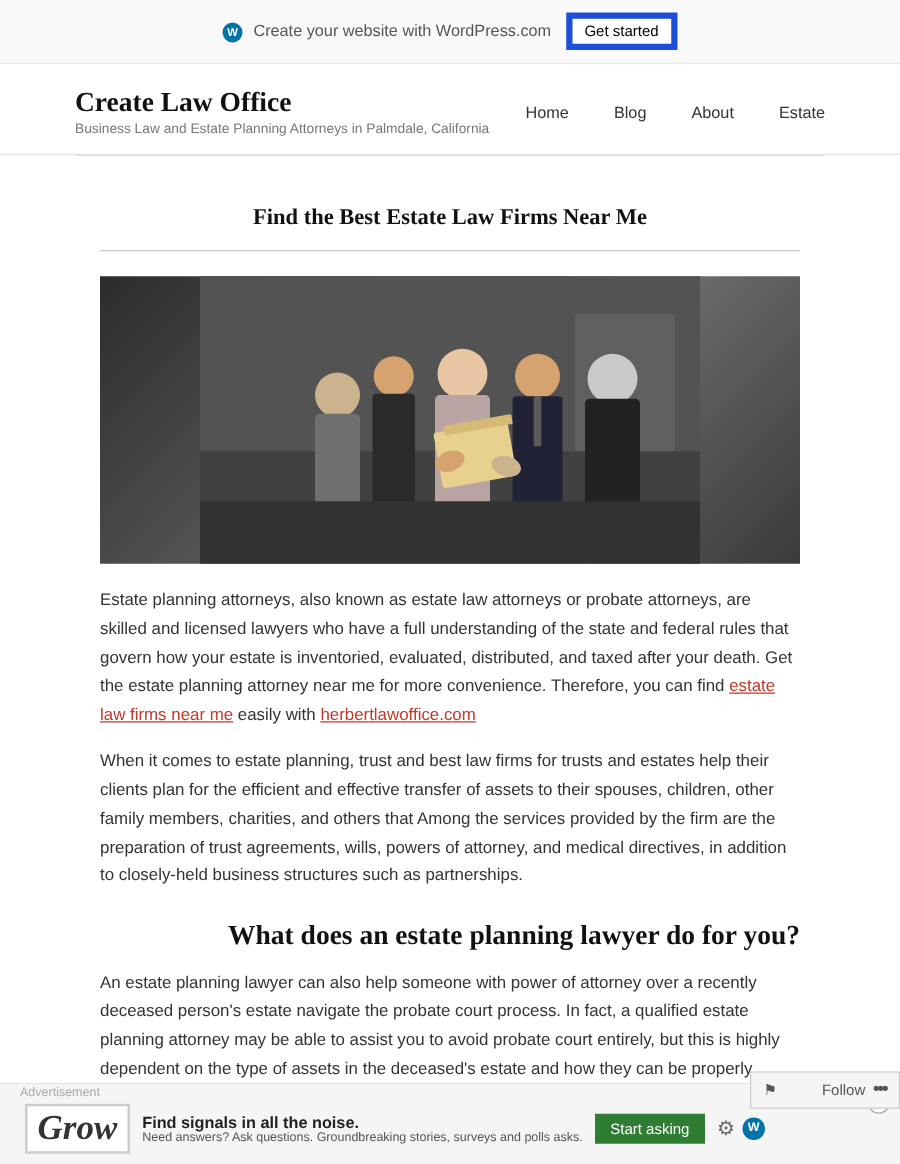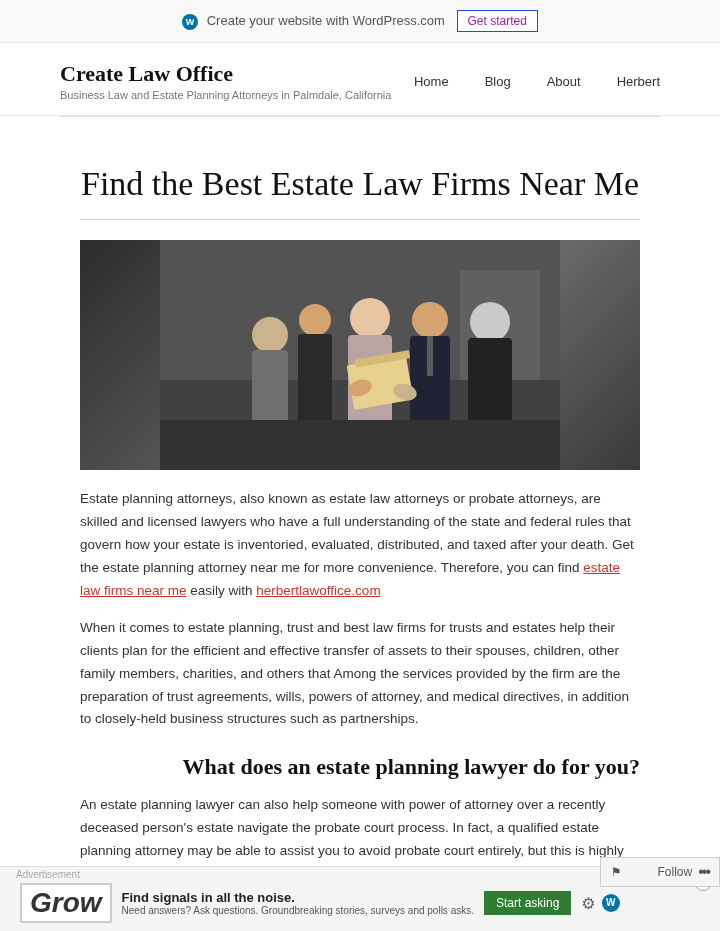--- a/index.html
+++ b/index.html
@@ -24,22 +24,22 @@
       color: white;
       font-size: 9px;
       line-height: 16px;
       text-align: center;
       margin-right: 5px;
       vertical-align: middle;
       font-weight: bold;
     }
     .top-bar .get-started-btn {
       display: inline-block;
-      border: 1px solid #1d4ed8;
-      color: #a21caf;
+      border: 5px solid #1d4ed8;
+      color: #000000;
       padding: 3px 10px;
       font-size: 12px;
       margin-left: 8px;
       font-family: Arial, sans-serif;
       cursor: pointer;
       background: #fff;
       text-align: right;
     }
 
     
@@ -83,24 +83,24 @@
 
     
     .main-content {
       max-width: 600px;
       margin: 0 auto;
       padding: 20px 20px 40px 20px;
     }
 
     .page-title {
       font-family: Georgia, serif;
-      font-size: 34px;
-      font-weight: normal;
+      font-size: 18px;
+      font-weight: bold;
       text-align: center;
-      margin: 28px 0 16px 0;
+      margin: 18px 0 16px 0;
       color: #111;
     }
 
     .title-divider {
       border: none;
       border-top: 1px solid #ccc;
       margin: 0 auto 20px auto;
       width: 100%;
     }
 
@@ -176,21 +176,21 @@
       top: 2px;
       left: 16px;
     }
     .ad-inner {
       display: flex;
       align-items: center;
       gap: 10px;
       margin-top: 8px;
     }
     .ad-logo {
-      font-family: Liberation Sans, sans-serif;
+      font-family: Liberation Serif, serif;
       font-size: 28px;
       font-style: italic;
       font-weight: bold;
       color: #333;
       border: 2px solid #ccc;
       padding: 2px 8px;
       background: #fff;
     }
     .ad-text-block {
       flex: 1;
@@ -265,21 +265,21 @@
 
 <header class="site-header">
   <div>
     <div class="site-title">Create Law Office</div>
     <div class="site-tagline">Business Law and Estate Planning Attorneys in Palmdale, California</div>
   </div>
   <nav class="site-nav">
     <a href="#">Home</a>
     <a href="#">Blog</a>
     <a href="#">About</a>
-    <a href="#">Herbert</a>
+    <a href="#">Estate</a>
   </nav>
 </header>
 
 <hr class="divider">
 
 <div class="main-content">
 
   <h1 class="page-title">Find the Best Estate Law Firms Near Me</h1>
   <hr class="title-divider">
 

